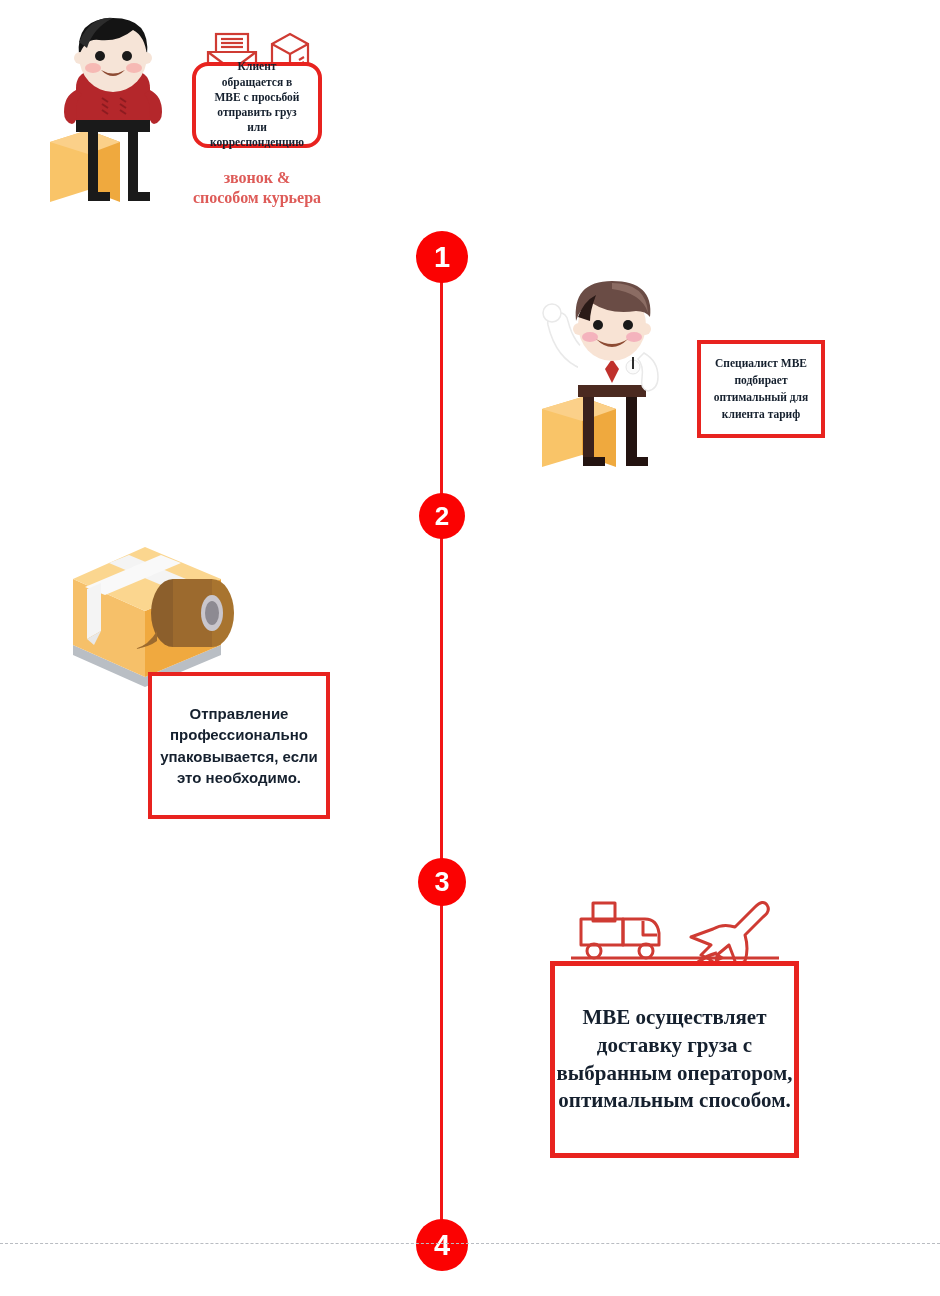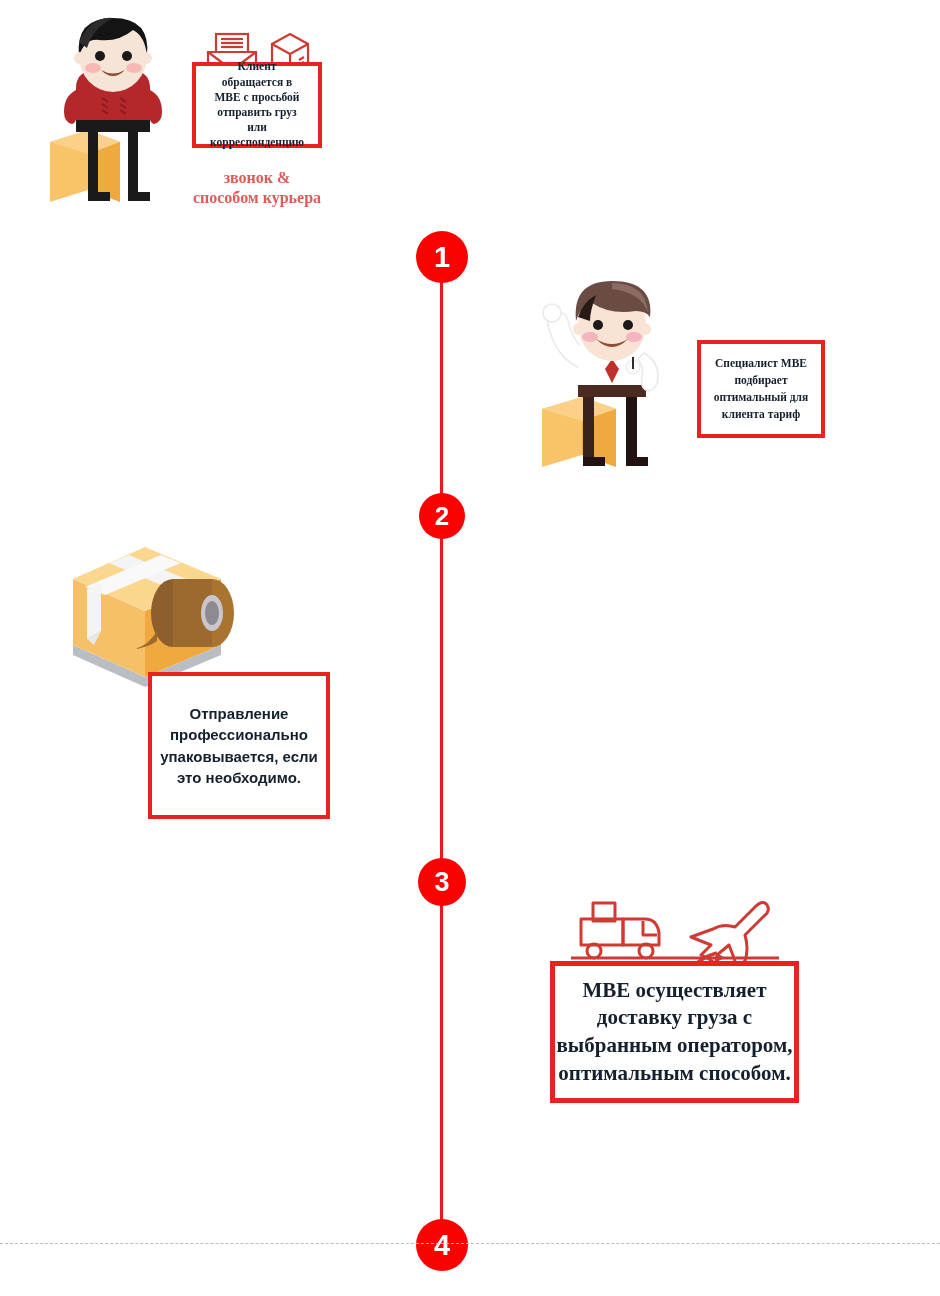--- a/index.html
+++ b/index.html
@@ -61,33 +61,33 @@
     display: flex;
     align-items: center;
     justify-content: center;
     text-align: center;
     color: #15202e;
     font-family: "Liberation Serif", serif;
     font-weight: bold;
   }
   #callout-1 {
     left: 192px; top: 62px; width: 130px; height: 86px;
-    font-size: 11.5px; line-height: 1.32; padding: 2px 16px;
+    font-size: 11.5px; line-height: 1.32; padding: 2px 16px; border-radius: 16px;
   }
   #callout-2 {
     left: 697px; top: 340px; width: 128px; height: 98px;
     font-size: 11.5px; line-height: 1.5; padding: 20px 4px;
   }
   #callout-3 {
     left: 148px; top: 672px; width: 182px; height: 147px;
     font-size: 15px; line-height: 1.42; padding: 6px 8px;
     font-family: "Liberation Sans", sans-serif;
   }
   #callout-4 {
-    left: 550px; top: 961px; width: 249px; height: 142px;
+    left: 550px; top: 961px; width: 249px; height: 197px;
     font-size: 21px; line-height: 1.32; padding: 4px 0;
     font-family: "Liberation Serif", serif;
     border-width: 5px;
   }
   .callout-text { display: block; }
 
   
   #call-courier {
     left: 178px; top: 168px; width: 158px;
     text-align: center;

